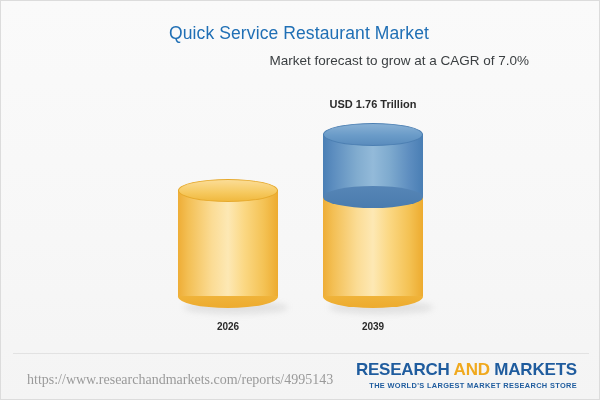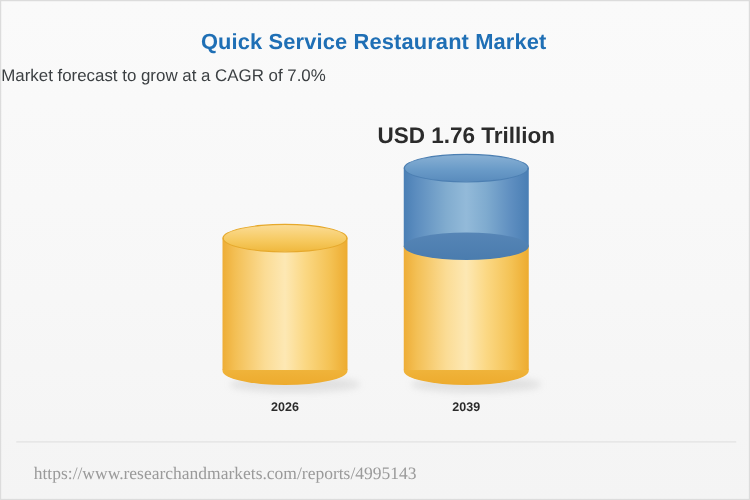--- a/index.html
+++ b/index.html
@@ -19,43 +19,43 @@
     border: 1px solid #dcdcdc;
     overflow: hidden;
   }
   #title {
     position: absolute;
     left: 0;
     top: 22px;
     width: 596px;
     text-align: center;
     font-size: 17.5px;
-    font-weight: bold;
+    font-weight: normal;
     color: #1f6fb5;
     letter-spacing: 0.1px;
   }
   #subtitle {
     position: absolute;
     left: 0;
     top: 52px;
     width: 528px;
-    text-align: left;
+    text-align: right;
     font-size: 13.5px;
     color: #3c4043;
   }
   .plot {
     position: absolute;
     left: 0;
     top: 0;
     width: 600px;
     height: 400px;
   }
   .datalabel {
     position: absolute;
-    font-size: 18px;
+    font-size: 11px;
     font-weight: bold;
     color: #2b2b2b;
     text-align: center;
     white-space: nowrap;
   }
   .catlabel {
     position: absolute;
     font-size: 10px;
     font-weight: bold;
     color: #2b2b2b;
@@ -188,14 +188,18 @@
 
     <div class="catlabel" style="left:177px; top:320px; width:100px;">2026</div>
     <div class="catlabel" style="left:322px; top:320px; width:100px;">2039</div>
 
   </div>
 
   <div id="footer-divider"></div>
 
   <div id="footer-url">https://www.researchandmarkets.com/reports/4995143</div>
 
+  <div id="logo">
+    <div id="logo-main"><span>RESEARCH </span><span class="gold">AND</span><span> MARKETS</span></div>
+    <div id="logo-tag">THE WORLD'S LARGEST MARKET RESEARCH STORE</div>
+  </div>
 
 </div>
 
 </body></html>

